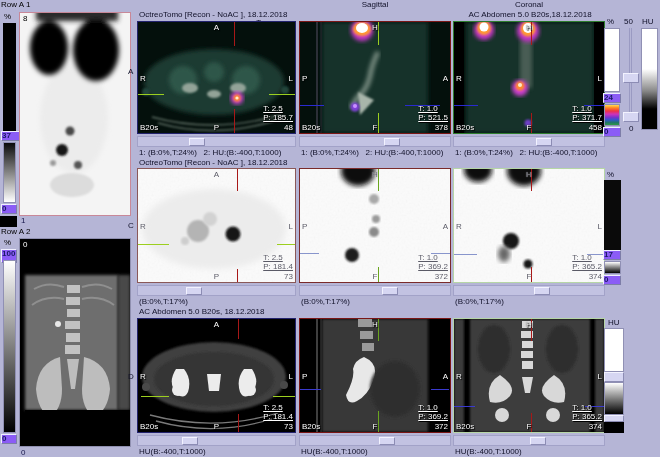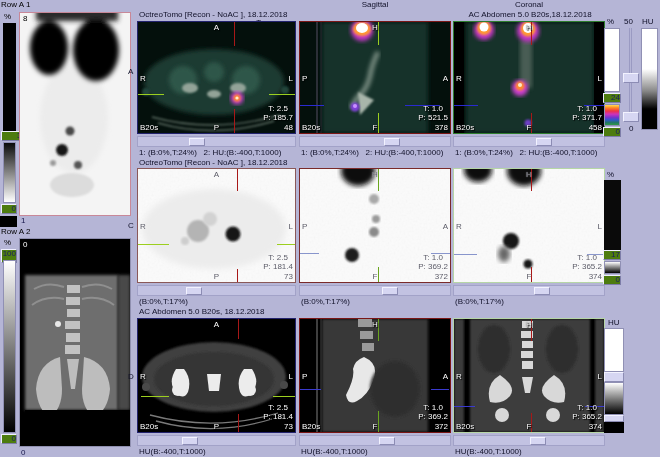--- a/index.html
+++ b/index.html
@@ -13,26 +13,26 @@
   .panel svg{position:absolute;left:0;top:0;width:100%;height:100%;}
   .ov{position:absolute;color:#fff;font-size:8px;line-height:9px;
       text-shadow:0 0 1px #000,1px 1px 1px #000;white-space:nowrap;}
   .light .ov{color:#5a5a66;text-shadow:0 0 1px #fff;}
   .oc-t{left:50%;top:1px;transform:translateX(-50%);}
   .oc-b{left:50%;bottom:1px;transform:translateX(-50%);}
   .oc-l{left:2px;top:50%;transform:translateY(-50%);}
   .oc-r{right:2px;top:50%;transform:translateY(-50%);}
   .ser{left:2px;bottom:1px;}
   .slc{right:2px;bottom:1px;}
-  .tp{right:2px;bottom:11px;text-align:center;}
+  .tp{right:2px;bottom:11px;text-align:left;text-decoration:underline;}
   .xv{position:absolute;width:1px;}
   .xh{position:absolute;height:1px;}
-  .vbox{position:absolute;box-sizing:border-box;background:#4d7c0f;
+  .vbox{position:absolute;box-sizing:border-box;background:#8b5cf6;
         border:1px solid;border-color:#efefff #7d7da8 #7d7da8 #efefff;
-        color:#1a1a66;font-size:8px;line-height:8px;text-align:right;}
+        color:#1a1a66;font-size:8px;line-height:8px;text-align:left;font-weight:bold;}
   .track{position:absolute;box-sizing:border-box;background:#c2c2e2;
          border:1px solid #a2a2c8;}
   .thumb{position:absolute;box-sizing:border-box;background:#d6d6f2;
          border:1px solid;border-color:#f2f2ff #8c8cb4 #8c8cb4 #f2f2ff;}
   .grad{position:absolute;box-sizing:border-box;border:1px solid #9090b4;}
   .lbl{position:absolute;font-size:8px;line-height:9px;color:#101028;white-space:nowrap;}
 </style>
 </head>
 <body>
 

